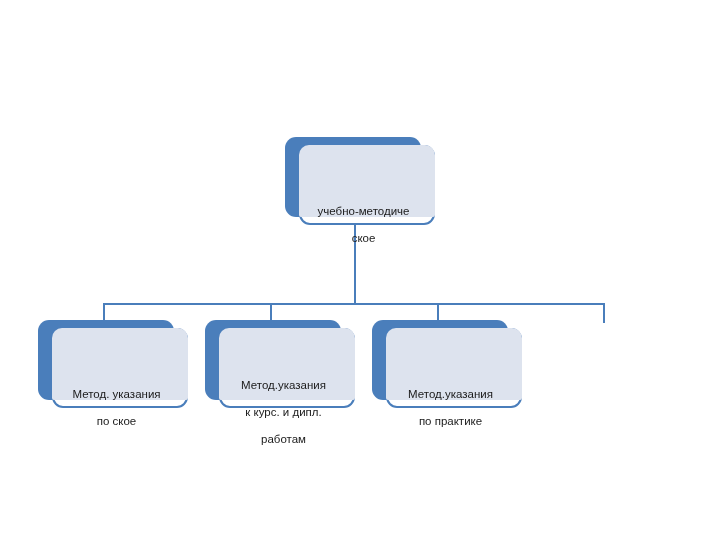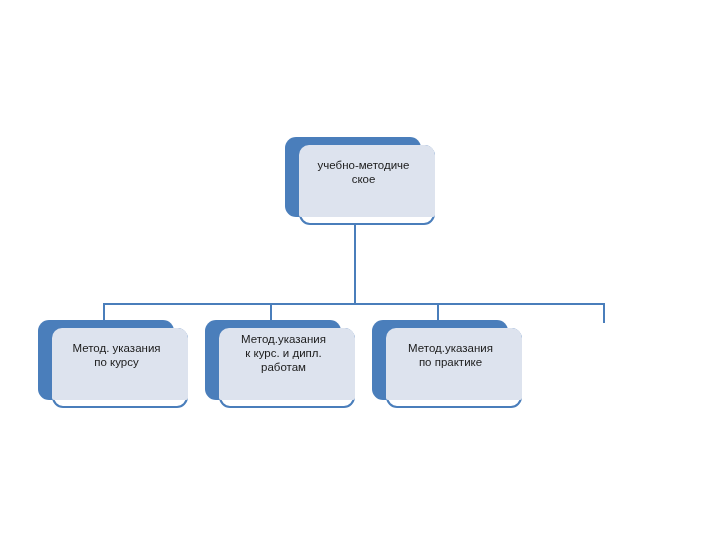--- a/index.html
+++ b/index.html
@@ -64,23 +64,24 @@
     border-radius: 10px 10px 2px 2px;
   }
   .node .label {
     position: absolute;
     left: 14px;
     width: 129px;
     box-sizing: border-box;
     padding: 0 2px;
     text-align: center;
     font-size: 11.5px;
-    line-height: 14px;
+    line-height: 27px;
     color: #1a1a1a;
     white-space: pre-line;
+    margin-top: 40px;
   }
   
   .label.lines-2 { top: 21px; }
   .label.lines-3 { top: 12px; }
   .label.lines-4 { top: -3px; }
 </style>
 </head>
 <body>
 
 <div id="canvas">
@@ -100,21 +101,21 @@
     <div class="fill"></div>
     <div class="label lines-2">учебно-методиче
 ское</div>
   </div>
 
   <div class="node" style="left:38px; top:320px; width:150px; height:88px;">
     <div class="shadow"></div>
     <div class="box"></div>
     <div class="fill"></div>
     <div class="label lines-2">Метод. указания
-по курсу</div>
+по ское</div>
   </div>
 
   <div class="node" style="left:205px; top:320px; width:150px; height:88px;">
     <div class="shadow"></div>
     <div class="box"></div>
     <div class="fill"></div>
     <div class="label lines-3">Метод.указания
 к курс. и дипл.
 работам</div>
   </div>

